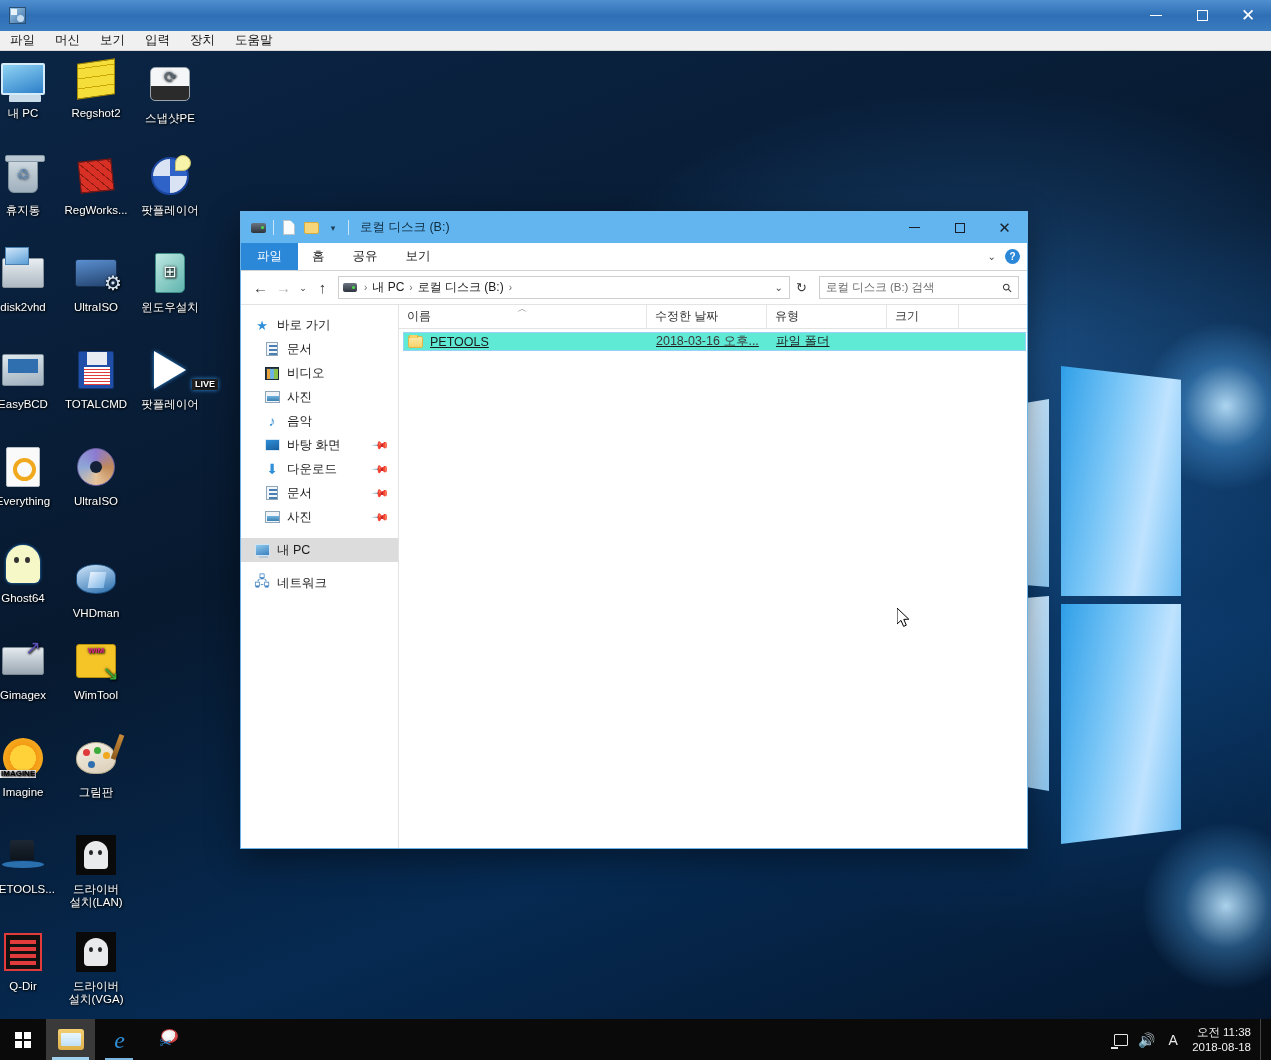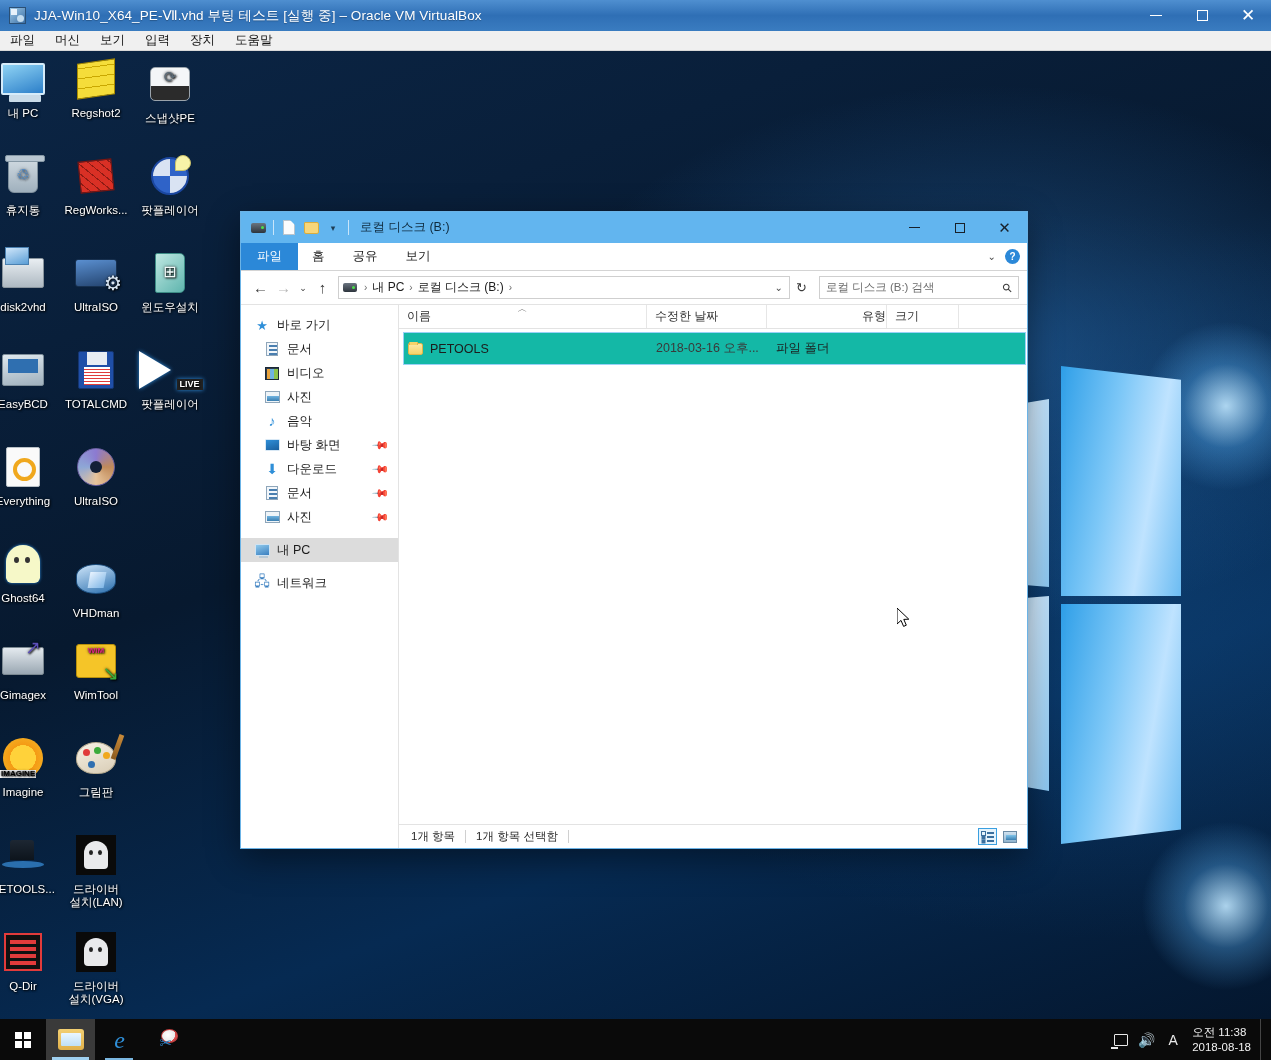--- a/index.html
+++ b/index.html
@@ -153,21 +153,21 @@
   .ic-easybcd::after{content:"";position:absolute;left:5px;top:4px;width:30px;height:14px;
     background:#2f6fb0;}
   .ic-floppy { width:36px;height:38px;background:#1f4fa8;border:1px solid #143571;
     border-radius:2px;position:relative;}
   .ic-floppy::before{content:"";position:absolute;left:8px;top:0;width:20px;height:13px;
     background:#e8edf3;}
   .ic-floppy::after{content:"";position:absolute;left:5px;bottom:3px;width:26px;height:18px;
     background: repeating-linear-gradient(180deg,#ffffff 0 2px,#e03b3b 2px 3px); }
   .ic-play { width:0;height:0;border-left:32px solid #ffffff;
     border-top:19px solid transparent;border-bottom:19px solid transparent;
-    filter: drop-shadow(0 0 2px #2f8fe0); position:relative;padding-left:31px;}
+    filter: drop-shadow(0 0 2px #2f8fe0); position:relative;}
   .ic-live-badge{position:absolute;left:6px;top:9px;background:#222;color:#fff;font-size:9px;
     padding:1px 3px;font-weight:bold;}
   .ic-search { width:34px;height:40px;background:#fafafa;border:1px solid #b8c0c7;
     border-radius:2px;position:relative;}
   .ic-search::after{content:"";position:absolute;left:6px;top:10px;width:15px;height:15px;
     border:4px solid #f0a81e;border-radius:50%;}
   .ic-cd { width:38px;height:38px;border-radius:50%;
     background: conic-gradient(#8c7ad1,#c08a5a,#e7c49b,#8ea7d6,#8c7ad1);
     position:relative;border:1px solid #6a5fa0;}
   .ic-cd::after{content:"";position:absolute;left:50%;top:50%;transform:translate(-50%,-50%);
@@ -316,28 +316,28 @@
 
   .ex-content { flex:1; background:#fff; display:flex; flex-direction:column; min-width:0; }
   .col-head {
     height: 24px; display:flex; align-items:stretch; border-bottom:1px solid #e3e3e3;
     font-size:12px; color:#303030; position:relative;
   }
   .col { display:flex; align-items:center; padding-left:8px; border-right:1px solid #e6e6e6;
     position:relative; white-space:nowrap; }
   .col.c-name { width:248px; }
   .col.c-date { width:120px; }
-  .col.c-type { width:120px;justify-content:flex-end; }
+  .col.c-type { width:120px; }
   .col.c-size { width:72px; }
   .sort-arrow { position:absolute; left:50%; top:-3px; transform:translateX(-50%);
     font-size:10px; color:#666; }
   .rows { flex:1; position:relative; }
   .row {
-    height:33px; display:flex; align-items:center; font-size:12.5px; color:#1c1c1c;
-    background:#14b8a6; border:1px solid #99d1f7; margin: 3px 1px 0 4px;
+    height:19px; display:flex; align-items:center; font-size:12.5px; color:#1c1c1c;
+    background:#5eead4; border:1px solid #99d1f7; margin: 3px 1px 0 4px; text-decoration: underline;
   }
   .row .cell { white-space:nowrap; overflow:hidden; }
   .cell.c-name { width:248px; display:flex; align-items:center; padding-left:4px; }
   .cell.c-date { width:120px; color:#3a3a3a; padding-left:4px; }
   .cell.c-type { width:120px; color:#1c1c1c; padding-left:4px; }
   .cell.c-size { width:72px; }
   .folder-ic { width:15px;height:12px;background:linear-gradient(180deg,#fde9a8,#f7d36a);
     border:1px solid #e0b84a; border-radius:1px 2px 2px 2px; margin-right:7px; flex:0 0 auto;
     position:relative;}
   .folder-ic::before{content:"";position:absolute;left:0;top:-3px;width:7px;height:3px;
@@ -388,32 +388,31 @@
   .tb-snip { width:24px;height:22px;position:relative; }
   .tb-snip::before{content:"";position:absolute;left:4px;top:0;width:15px;height:12px;
     background:radial-gradient(circle at 40% 40%,#fff,#e8e8e8 60%,#d54b4b 62%);border-radius:50%;
     border:1px solid #c04040;}
   .tb-snip::after{content:"✂";position:absolute;left:3px;top:5px;font-size:15px;color:#2f7fc0;}
   .tray { margin-left:auto; display:flex; align-items:center; height:41px; padding-right:4px; }
   .tray-ic { width:26px;height:41px;display:flex;align-items:center;justify-content:center;
     color:#e8e8e8;font-size:14px; }
   .tray-net { width:14px;height:12px;border:1.4px solid #e8e8e8;border-radius:1px;position:relative; }
   .tray-net::after{content:"";position:absolute;left:-4px;bottom:-4px;width:7px;height:1.4px;background:#e8e8e8;}
-  .clock { color:#f0f0f0; font-size:11.5px; line-height:15px;
+  .clock { text-align:right; color:#f0f0f0; font-size:11.5px; line-height:15px;
     padding:0 9px 0 6px; white-space:nowrap; }
   .tb-showdesk { width:7px;height:41px;border-left:1px solid #444; }
 </style>
 </head>
 <body>
 
 <div id="root">
 
   <div class="vbox-titlebar">
     <div class="vbox-ticon"></div>
-    <div class="vbox-title">JJA-Win10_X64_PE-Ⅶ.vhd 부팅 테스트  [실행 중] – Oracle VM VirtualBox</div>
     <div class="vbox-wctrls">
       <div class="vbox-wbtn">
           <span class="gl-min"></span>
         </div>
       <div class="vbox-wbtn">
           <span class="gl-max"></span>
         </div>
       <div class="vbox-wbtn close">
           <span class="gl-close">✕</span>
         </div>
@@ -770,34 +769,20 @@
               <span class="cell c-name">
                 <span class="folder-ic"></span>
                 <span>PETOOLS</span>
               </span>
               <span class="cell c-date">2018-03-16 오후...</span>
               <span class="cell c-type">파일 폴더</span>
               <span class="cell c-size"></span>
             </div>
           </div>
 
-          <div class="ex-status">
-            <span>1개 항목</span>
-            <span class="st-sep"></span>
-            <span>1개 항목 선택함</span>
-            <span class="st-sep"></span>
-            <span class="view-toggles">
-              <span class="vt sel">
-                  <span class="vt-details"></span>
-                </span>
-              <span class="vt">
-                  <span class="vt-tiles"></span>
-                </span>
-            </span>
-          </div>
         </div>
       </div>
     </div>
 
     <svg class="cursor" viewBox="0 0 14 20">
       <polygon points="0,0 0,16 4,12.4 6.6,18.4 9.3,17.2 6.8,11.4 11.8,11.2" fill="#ffffff" stroke="#000000" stroke-width="1"></polygon>
     </svg>
 
     <div class="taskbar">
       <div class="tb-start">

